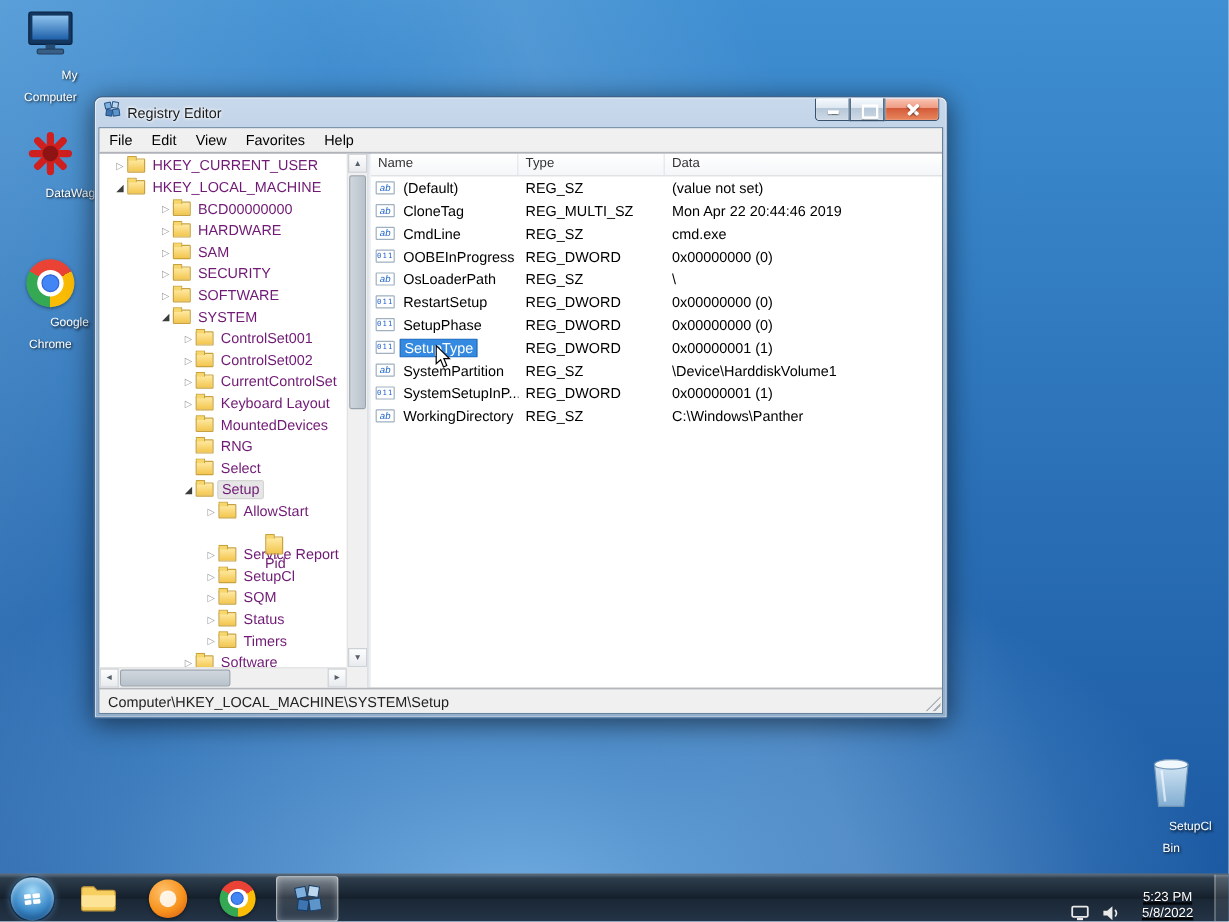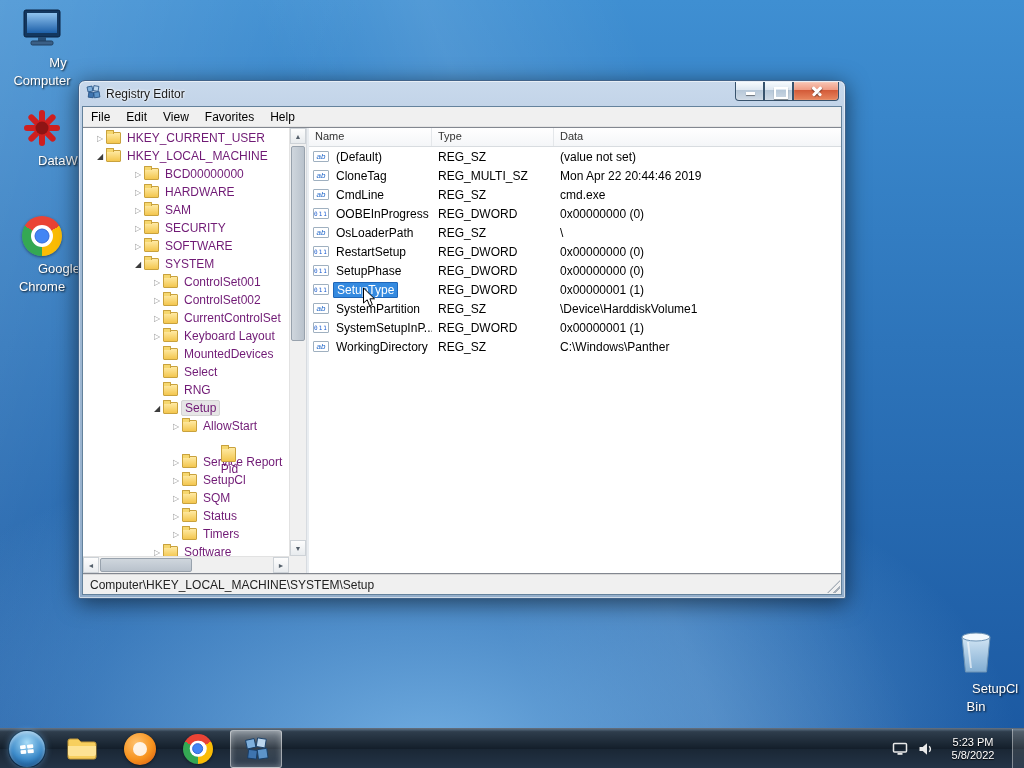--- a/index.html
+++ b/index.html
@@ -9,31 +9,31 @@
   .desktop { position:relative; width:1024px; height:768px;
     background:
       radial-gradient(ellipse 950px 520px at 42% 98%, rgba(140,200,245,.75), rgba(140,200,245,0) 62%),
       linear-gradient(112deg, rgba(255,255,255,.14) 0%, rgba(255,255,255,0) 28%),
       linear-gradient(68deg, rgba(255,255,255,0) 42%, rgba(255,255,255,.10) 55%, rgba(255,255,255,0) 70%),
       linear-gradient(#3f8fd2 0%, #2d74ba 45%, #1a57a0 100%);
   }
 
   .desk-icon { position:absolute; width:72px; text-align:center; cursor:default; }
   .desk-icon .ic { display:flex; justify-content:center; align-items:flex-end; height:44px; margin-bottom:3px; }
-  .desk-icon .lbl { color:#fff; font-size:13px; line-height:13px; text-shadow:1px 1px 2px rgba(0,0,0,.85);padding-left:32px; }
+  .desk-icon .lbl { color:#fff; font-size:10px; line-height:13px; text-shadow:1px 1px 2px rgba(0,0,0,.85);padding-left:32px; }
 
   .chrome-ball { display:block; width:40px; height:40px; border-radius:50%; position:relative;
     background:conic-gradient(from -60deg,#ea4335 0 120deg,#fbbc05 0 240deg,#34a853 0 360deg);
     box-shadow:0 1px 3px rgba(0,0,0,.45); }
   .chrome-ball.small { width:30px; height:30px; }
   .chrome-white { position:absolute; left:50%; top:50%; width:55%; height:55%; transform:translate(-50%,-50%); border-radius:50%; background:#fff; }
   .chrome-blue { position:absolute; left:50%; top:50%; width:68%; height:68%; transform:translate(-50%,-50%); border-radius:50%; background:#4285f4; border:1px solid #3367d6; }
 
   
-  .window { position:absolute; left:78px; top:80px; width:768px; height:519px;
+  .window { position:absolute; left:78px; top:80px; width:712px; height:519px;
     background:linear-gradient(#c9d9ec, #a3bcd6 30%, #93aecb);
     border:1px solid #41638a; border-radius:7px 7px 2px 2px;
     box-shadow:0 4px 22px rgba(0,0,0,.55), inset 0 0 0 1px rgba(255,255,255,.55); }
   .titlebar { height:25px; display:flex; align-items:center; padding:0 6px; }
   .title-text { font-size:12px; color:#1a1a1a; text-shadow:0 0 3px #fff, 0 0 3px #fff; margin-left:5px; flex:1; }
   .cap-group { display:flex; margin-top:-4px; }
   .cap { width:29px; height:19px; border:1px solid #38536d; border-top:none; position:relative;
     background:linear-gradient(#f6fafd,#dde7f1 45%,#b6c7d8 46%,#cfdae6); box-shadow:inset 0 0 1px #fff; }
   .cap.first { border-radius:0 0 0 4px; }
   .cap.close { width:46px; border-radius:0 0 4px 0;
@@ -119,21 +119,21 @@
   .start-orb { width:38px; height:38px; margin:0 10px 0 8px; border-radius:50%; position:relative;
     background:radial-gradient(circle at 50% 32%, #a8dcf8, #3c8ac9 55%, #0d3f74 92%);
     border:1px solid rgba(0,0,0,.5); box-shadow:inset 0 2px 4px rgba(255,255,255,.6), 0 0 6px rgba(120,190,255,.4); }
   .start-orb svg { position:absolute; left:50%; top:50%; transform:translate(-50%,-50%); }
   .tb-btn { width:52px; height:38px; display:flex; align-items:center; justify-content:center; margin-right:6px; border-radius:3px; }
   .tb-btn.active { background:linear-gradient(rgba(255,255,255,.38), rgba(255,255,255,.14) 48%, rgba(255,255,255,.06));
     border:1px solid rgba(255,255,255,.55); box-shadow:inset 0 0 6px rgba(255,255,255,.35); }
   .orange-app { width:32px; height:32px; border-radius:50%;
     background:radial-gradient(circle at 38% 32%, #ffc26e, #f7931e 55%, #d95b12 95%); position:relative; box-shadow:0 1px 3px rgba(0,0,0,.5); }
   .orange-app::after { content:""; position:absolute; left:9px; top:9px; width:14px; height:14px; border-radius:50%; background:rgba(255,255,255,.85); }
-  .tb-right { margin-left:auto; display:flex; align-items:center; height:100%; }
+  .tb-right { margin-left:auto; display:flex; align-items:flex-end; height:100%;text-decoration:underline; }
   .tray-ic { margin-right:10px; display:flex; align-items:center; }
   .clock { color:#fff; font-size:11px; line-height:13px; text-align:center; text-shadow:0 1px 1px #000; margin-right:10px; min-width:58px; }
   .show-desktop { width:12px; height:100%; border-left:1px solid rgba(255,255,255,.4);
     background:linear-gradient(rgba(255,255,255,.18), rgba(255,255,255,.05)); }
 </style>
 </head>
 <body>
 
 <div class="desktop">
 
@@ -292,26 +292,26 @@
                   <span class="tree-label">Keyboard Layout</span>
                 </div>
                 <div class="tree-row" style="padding-left: 68px;">
                   <span class="tw none"></span>
                   <span class="folder-icon"></span>
                   <span class="tree-label">MountedDevices</span>
                 </div>
                 <div class="tree-row" style="padding-left: 68px;">
                   <span class="tw none"></span>
                   <span class="folder-icon"></span>
+                  <span class="tree-label">RNG</span>
+                </div>
+                <div class="tree-row" style="padding-left: 68px;">
+                  <span class="tw none"></span>
+                  <span class="folder-icon"></span>
                   <span class="tree-label">Select</span>
-                </div>
-                <div class="tree-row" style="padding-left: 68px;">
-                  <span class="tw none"></span>
-                  <span class="folder-icon"></span>
-                  <span class="tree-label">RNG</span>
                 </div>
                 <div class="tree-row" style="padding-left: 68px;">
                   <span class="tw expanded">◢</span>
                   <span class="folder-icon"></span>
                   <span class="tree-label selected">Setup</span>
                 </div>
                 <div class="tree-row" style="padding-left: 87px;">
                   <span class="tw collapsed">▷</span>
                   <span class="folder-icon"></span>
                   <span class="tree-label">AllowStart</span>

